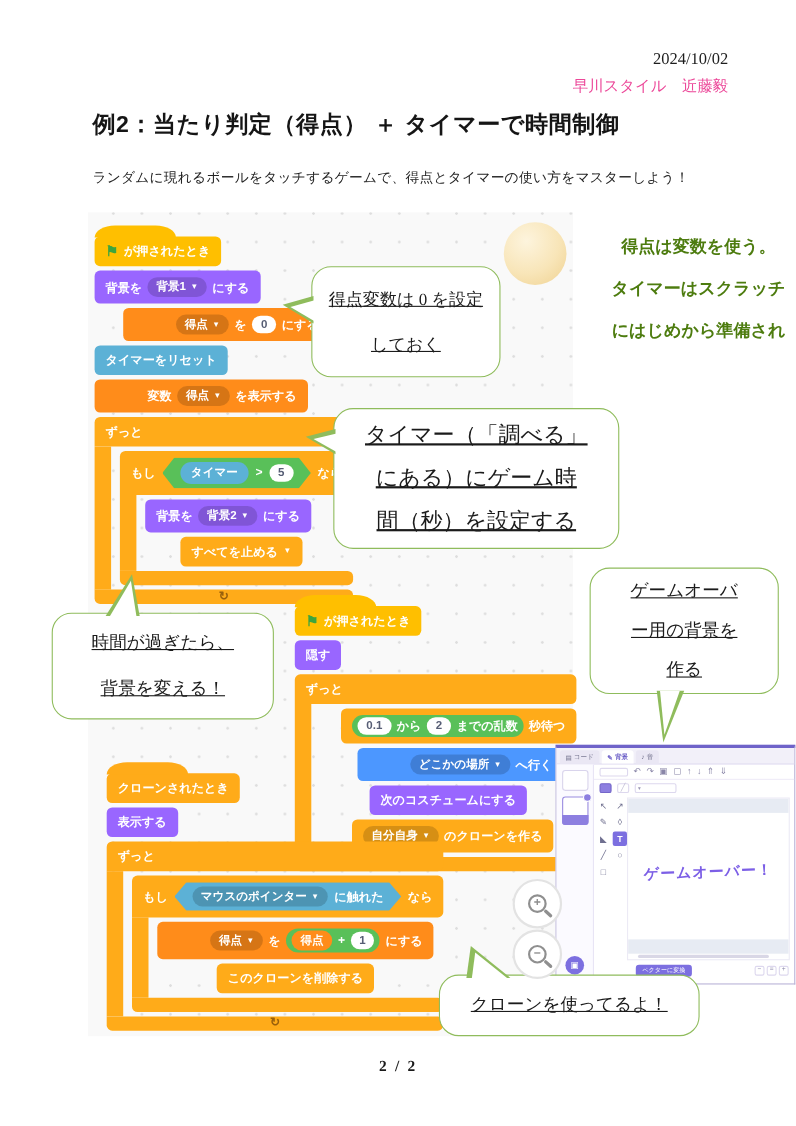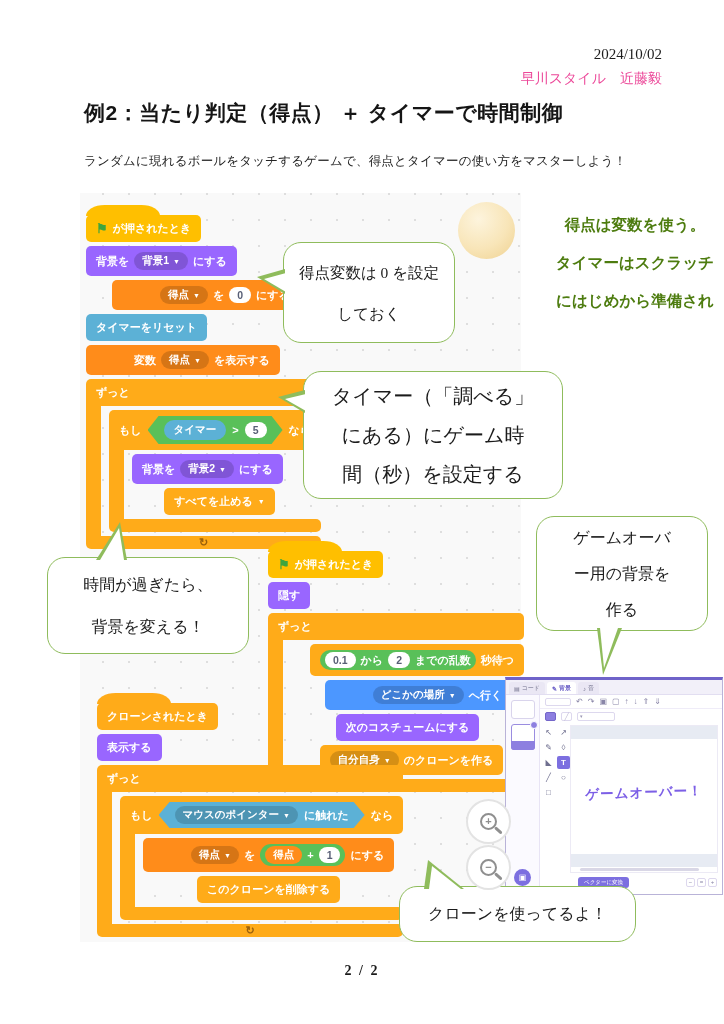--- a/index.html
+++ b/index.html
@@ -49,21 +49,21 @@
   .cblock { display:flex; flex-direction:column; align-items:stretch; width:max-content; }
   .ctop { display:flex; align-items:center; gap:6px; color:#fff; font-weight:700; font-size:11px; padding:6px 10px; border-radius:5px 5px 5px 0; }
   .crow { display:flex; align-items:stretch; }
   .carm { width:15px; }
   .ccontent { display:flex; flex-direction:column; align-items:center; gap:4px; padding:4px 0 4px 8px; }
   .cbottom { height:13px; border-radius:0 5px 5px 5px; display:flex; align-items:center; justify-content:center; }
   .loop { color:rgba(70,35,0,0.55); font-size:11px; font-weight:700; line-height:1; }
   
   .co { position:absolute; background:#fff; border:1.6px solid #8fbc5c; border-radius:18px; z-index:6;
     font-family:"Liberation Serif", serif; color:#1b1b1b; text-align:center; display:flex; flex-direction:column; justify-content:center; }
-  .co .ln { white-space:nowrap; }
+  .co .ln { white-space:nowrap;text-decoration:underline; }
   .tail { position:absolute; width:0; height:0; border-style:solid; border-color:transparent; }
   
   .co1 { left:283px; top:242px; width:172px; height:101px; font-size:15.5px; line-height:41px; }
   .co1 .tg { left:-27px; top:26px; border-width:8px 28px 17px 0; border-right-color:#8fbc5c; }
   .co1 .tw { left:-20px; top:30px; border-width:6px 22px 13px 0; border-right-color:#fff; }
   
   .co2 { left:303px; top:371px; width:260px; height:128px; font-size:20px; line-height:39px;text-align:center; }
   .co2 .tg { left:-26px; top:18px; border-width:7px 27px 16px 0; border-right-color:#8fbc5c; }
   .co2 .tw { left:-19px; top:22px; border-width:5px 21px 12px 0; border-right-color:#fff; }
   

